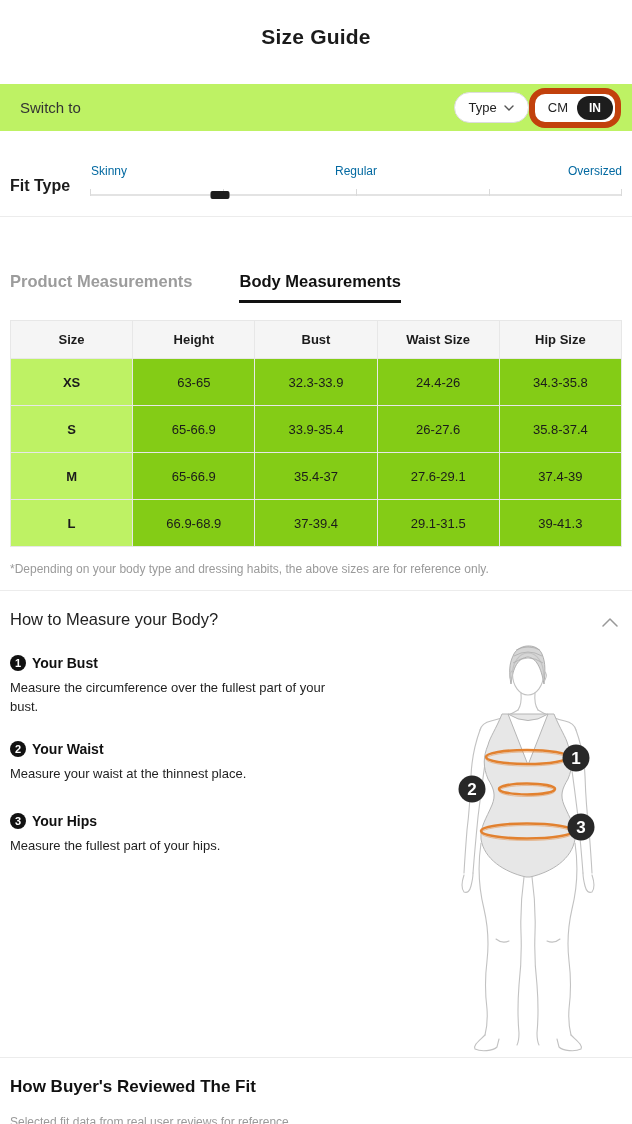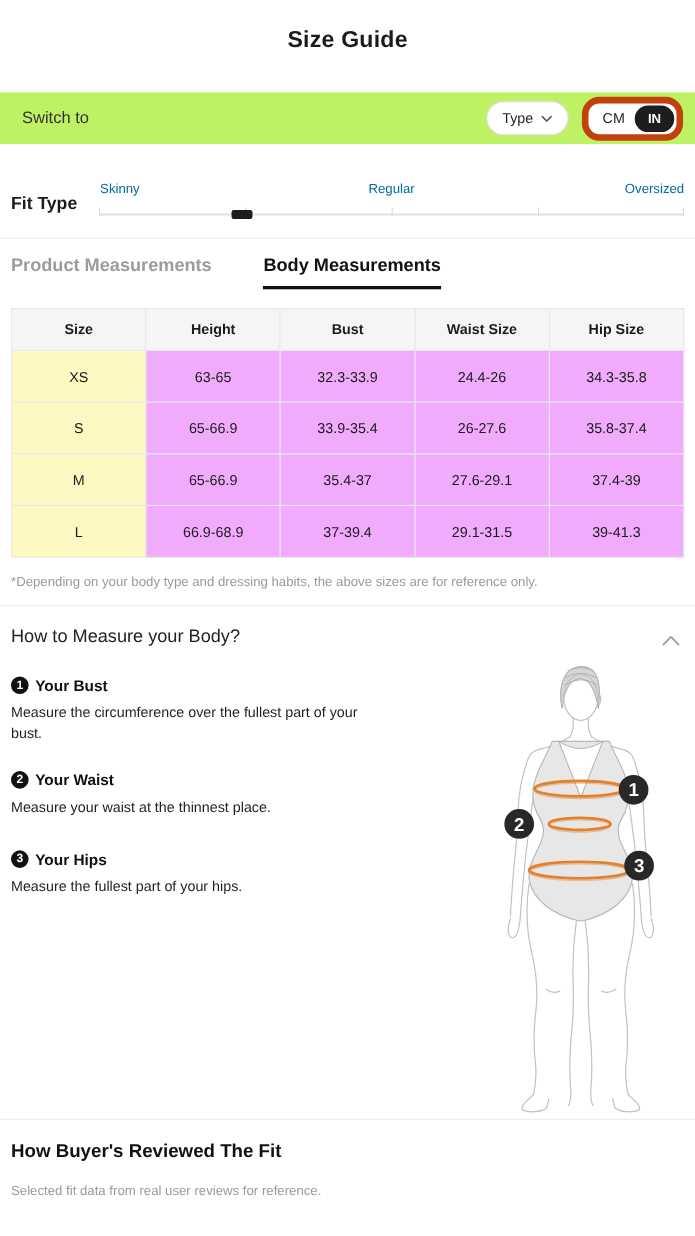--- a/index.html
+++ b/index.html
@@ -14,21 +14,21 @@
     text-align:center;
     font-size:21px; font-weight:700; color:#1b1b1b; letter-spacing:.2px;
   }
   
   .switch-bar {
     margin-top:35px; height:47px; background:#bef264;
     display:flex; align-items:center; justify-content:space-between;
     padding:0 11px 0 20px;
   }
   .switch-label { font-size:15px; color:#333; }
-  .switch-controls { display:flex; align-items:center; gap:12px;justify-content:flex-end; }
+  .switch-controls { display:flex; align-items:center; gap:0;justify-content:flex-end; }
   .type-pill {
     display:flex; align-items:center; gap:7px;
     background:#fff; border:1px solid #dcdcdc; border-radius:17px;
     padding:7px 14px; font-size:13px; color:#222; cursor:pointer;
     font-family:inherit;
   }
   .unit-toggle {
     display:flex; align-items:center;
     background:#fff; border:6px solid #c2410c; border-radius:16px;
     padding:2px; cursor:pointer;
@@ -51,28 +51,28 @@
   .tick { position:absolute; top:2px; width:1px; height:7px; background:#dadada; }
   .tick.t0{left:0}.tick.t1{left:25%}.tick.t2{left:50%}.tick.t3{left:75%}.tick.t4{right:0}
   .slider-marker {
     position:absolute; top:4px; left:24.5%; transform:translateX(-50%);
     width:19px; height:8px; background:#1d1d1d; border-radius:2px; cursor:pointer;
   }
   .divider { height:1px; background:#ececec; border:0; margin:0; }
   .d1 { margin-top:17px; }
   
   .tabs { display:flex; gap:47px; padding:15px 10px 0 10px; }
-  .tab { font-size:16.5px; font-weight:700; color:#9c9c9c; padding-bottom:9px; cursor:pointer; border-bottom:3px solid transparent; }
+  .tab { font-size:16.5px; font-weight:700; color:#9c9c9c; padding-bottom:9px; cursor:pointer; border-bottom:3px solid transparent;margin-top:40px; }
   .tab.active { color:#111; border-bottom-color:#111; }
   
   .size-table { border-collapse:collapse; margin:17px 10px 0 10px; width:612px; font-size:13px; table-layout:fixed; }
   .size-table th, .size-table td { border:1px solid #e7e7e7; text-align:center; padding:0; }
   .size-table th { background:#f5f5f5; font-weight:700; height:38px; color:#1b1b1b; }
-  .size-table td { height:47px; background:#f0abfc; color:#1b1b1b; }
-  .size-table td.size-col { background:#fef9c3; font-weight:400; }
+  .size-table td { height:47px; background:#84cc16; color:#1b1b1b; }
+  .size-table td.size-col { background:#bef264; font-weight:700; }
   .footnote { margin:15px 10px 0 10px; font-size:12px; color:#9a9a9a; }
   .d2 { margin-top:14px; }
   
   .measure { position:relative; height:466px; }
   .measure-title { position:absolute; top:19px; left:10px; margin:0; font-size:16.5px; font-weight:400; color:#222; }
   .collapse-btn { position:absolute; top:22px; right:12px; background:none; border:0; padding:2px; cursor:pointer; }
   .m-item { position:absolute; left:10px; width:330px; }
   .m-item.i0 { top:64px; } .m-item.i1 { top:150px; } .m-item.i2 { top:222px; }
   .m-head { display:flex; align-items:center; gap:6px; font-size:14px; font-weight:700; color:#111; }
   .num-badge {

